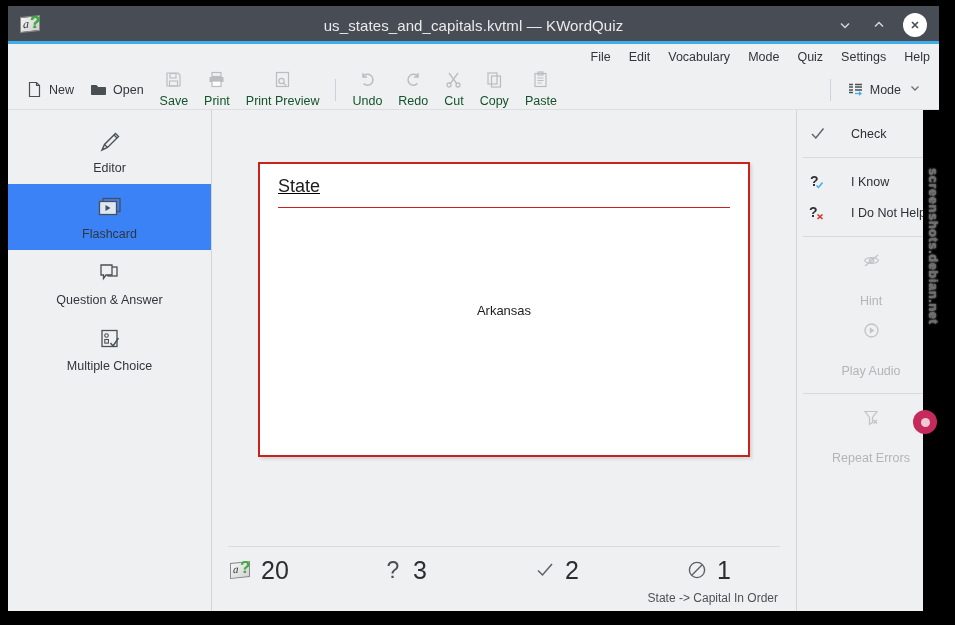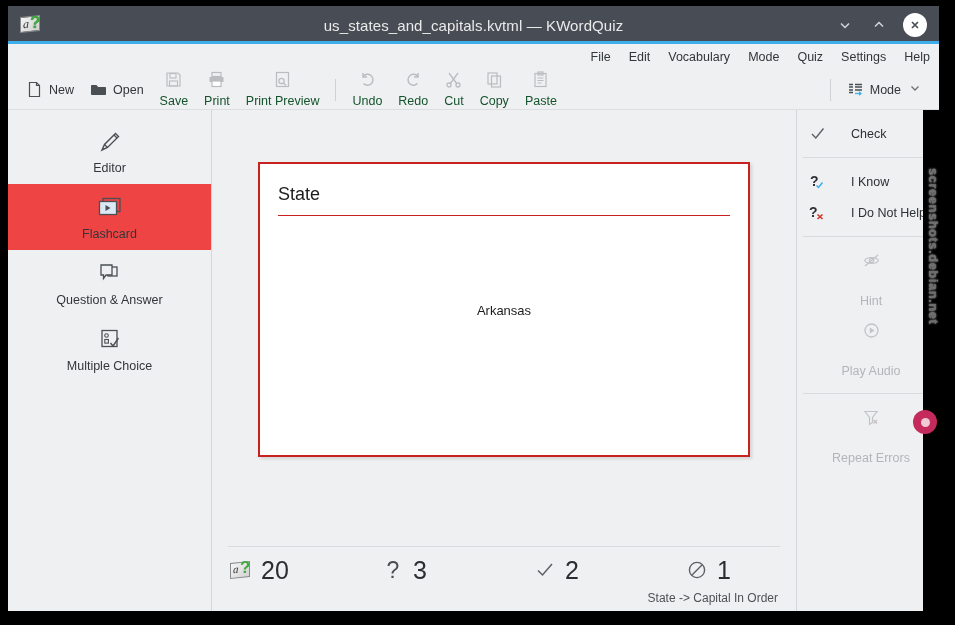--- a/index.html
+++ b/index.html
@@ -162,21 +162,21 @@
     flex: 0 0 auto;
     background: #eff0f1;
     border-right: 1px solid #d4d7d9;
     padding-top: 8px;
   }
   .side-item {
     padding: 9px 4px 9px 4px;
     text-align: center;
     cursor: pointer;
   }
-  .side-item.active { background: #ef4444; }
+  .side-item.active { background: #3b82f6; }
   .side-item .sico {
     height: 30px;
     display: flex; align-items: center; justify-content: center;
     margin-bottom: 4px;
   }
   .side-item .slabel {
     font-size: 12.5px;
     color: #31363b;
   }
 
@@ -196,22 +196,23 @@
     justify-content: center;
     padding-top: 52px;
     min-height: 0;
   }
   #flashcard {
     width: 492px;
     height: 295px;
     background: #ffffff;
     border: 2px solid #c9211e;
     box-shadow: 2px 2px 3px rgba(0,0,0,0.12);
-    padding: 20px 18px 0 18px;
+    padding: 12px 18px 0 18px;
     position: relative;
+    text-decoration: underline;
   }
   #card-heading {
     font-size: 18px;
     color: #1c1c1c;
     padding-bottom: 10px;
   }
   #card-rule {
     height: 1px;
     background: #c9211e;
     margin-bottom: 0;

